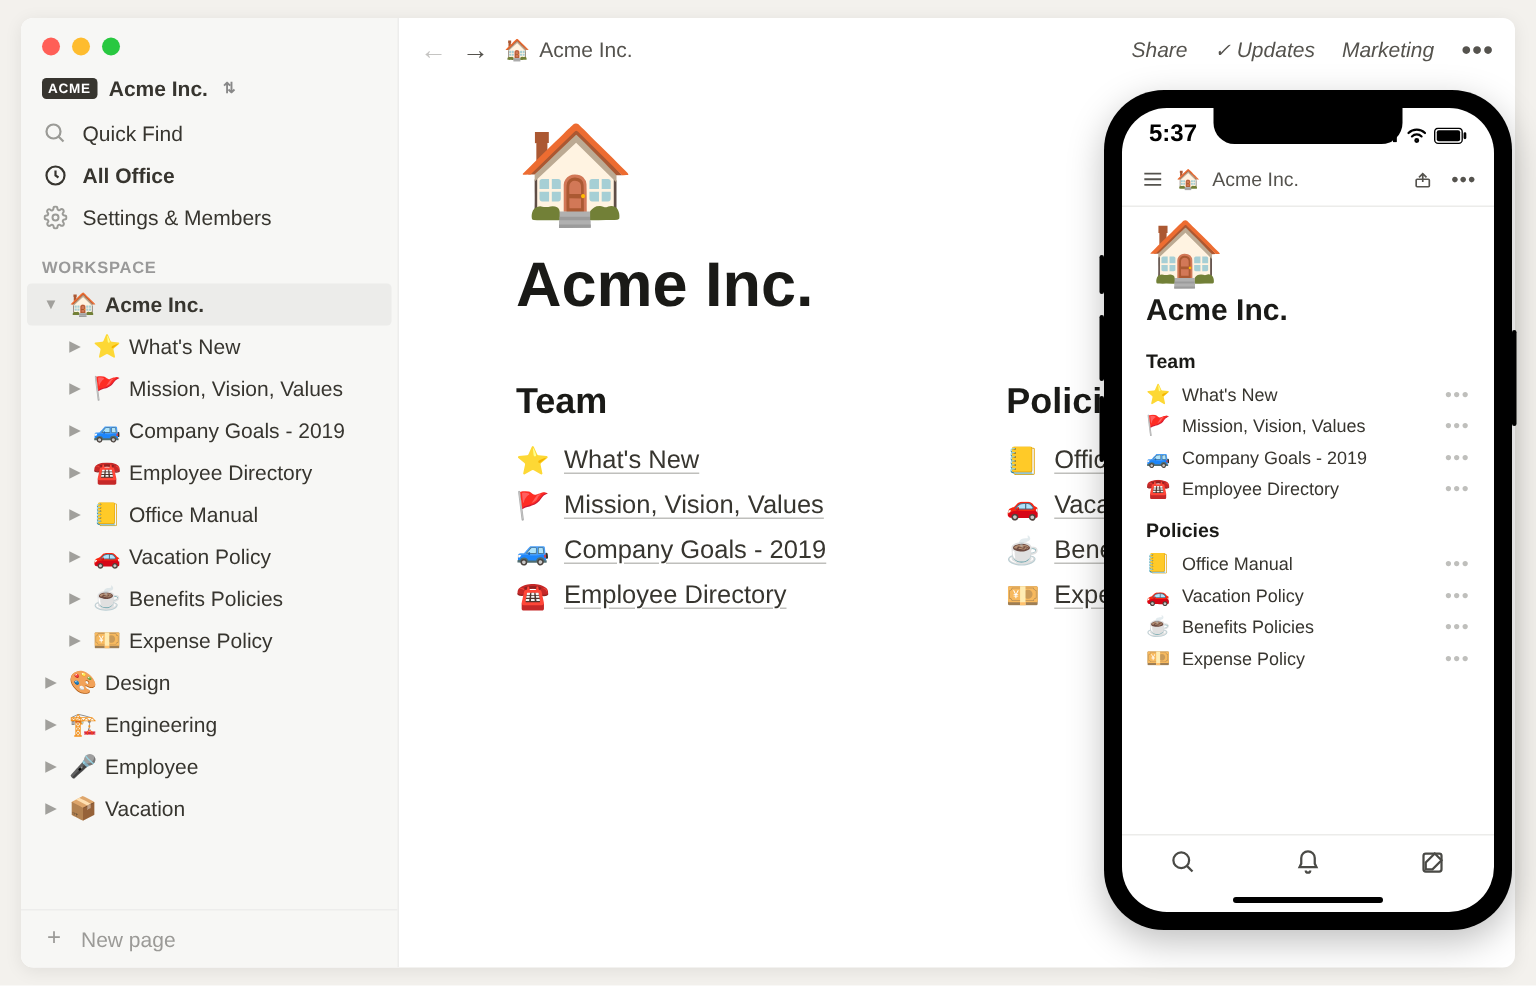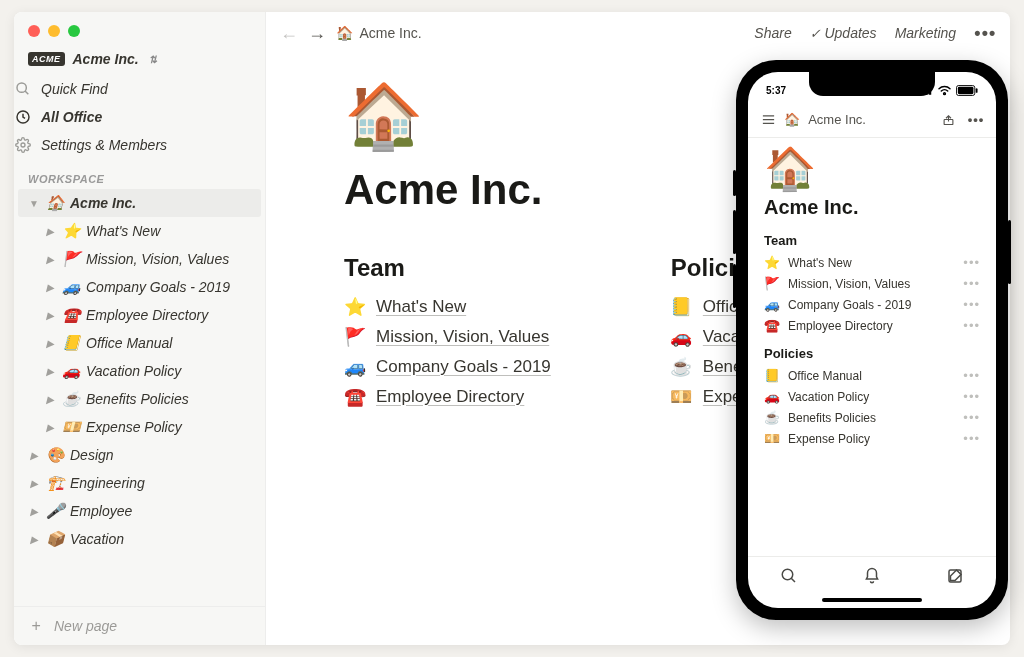--- a/index.html
+++ b/index.html
@@ -8,31 +8,31 @@
   
   .window {
     position: absolute; top: 12px; left: 14px; width: 996px; height: 633px;
     background: #ffffff; border-radius: 8px; box-shadow: 0 2px 12px rgba(0,0,0,0.08);
     display: flex; overflow: hidden;
   }
 
   
   .sidebar {
     width: 252px; background: #f7f7f5; display: flex; flex-direction: column;
-    border-right: 1px solid #ededec; font-size: 14px; font-style: italic;
+    border-right: 1px solid #ededec; font-size: 14px;
   }
   .traffic { display: flex; gap: 8px; padding: 13px 0 0 14px; }
   .dot { width: 12px; height: 12px; border-radius: 50%; }
   .dot.red { background: #ff5f57; } .dot.yellow { background: #febc2e; } .dot.green { background: #28c840; }
 
   .ws-switcher { display:flex; align-items:center; gap:8px; padding: 14px 12px 8px 14px; font-weight:600; color:#37352f; }
   .ws-switcher .badge { background:#37352f; color:#fff; font-size:9px; padding:2px 4px; border-radius:3px; font-weight:700; letter-spacing:.5px; }
   .ws-switcher .chev { font-size:10px; color:#888; margin-left:2px; }
 
-  .side-item { display:flex; align-items:center; gap:10px; padding: 4px 0; color:#37352f; cursor:pointer; height:28px; }
+  .side-item { display:flex; align-items:center; gap:10px; padding: 4px 14px; color:#37352f; cursor:pointer; height:28px; }
   .side-item.muted-icon svg, .side-item .ico { color:#9b9b97; }
   .side-item .ico { width:17px; display:flex; align-items:center; justify-content:center; font-size:15px; }
   .side-item.bold { font-weight:600; }
 
   .section-label { font-size:11px; font-weight:600; letter-spacing:.5px; color:#999; padding: 14px 14px 4px; }
 
   .tree-row { display:flex; align-items:center; gap:6px; padding:3px 8px 3px 14px; cursor:pointer; height:28px; color:#37352f; }
   .tree-row.active { background:#ececea; border-radius:3px; margin:0 4px; padding-left:10px; font-weight:600; }
   .tree-row .tw { width:12px; color:#a1a09c; font-size:10px; display:flex; justify-content:center; }
   .tree-row .em { font-size:15px; width:18px; text-align:center; }
@@ -68,21 +68,21 @@
   }
   .phone-side-btn { position:absolute; background:#000; border-radius:2px; }
   .sb1 { left:-3px; top:110px; width:3px; height:26px; }
   .sb2 { left:-3px; top:150px; width:3px; height:44px; }
   .sb3 { left:-3px; top:204px; width:3px; height:44px; }
   .sb4 { right:-3px; top:160px; width:3px; height:64px; }
 
   .screen { background:#fff; width:100%; height:100%; border-radius:30px; overflow:hidden; display:flex; flex-direction:column; position:relative; }
   .notch { position:absolute; top:0; left:50%; transform:translateX(-50%); width:126px; height:24px; background:#000; border-radius:0 0 14px 14px; z-index:5; }
 
-  .statusbar { display:flex; justify-content:space-between; align-items:center; padding:6px 18px 0; font-size:10px; font-weight:600; height:30px; }
+  .statusbar { display:flex; justify-content:space-between; align-items:center; padding:6px 18px 0; font-size:16px; font-weight:600; height:30px; }
   .sb-icons { display:flex; gap:4px; align-items:center; }
   .sb-icons svg { display:block; }
 
   .m-top { display:flex; align-items:center; gap:8px; padding:6px 12px; border-bottom:1px solid #ececea; font-size:13px; color:#55534e; height:36px; }
   .m-top .mico { color:#55534e; width:16px; display:flex; justify-content:center; }
   .m-top .right { margin-left:auto; display:flex; gap:12px; }
 
   .m-body { padding: 10px 16px; flex:1; overflow:hidden; }
   .m-icon { font-size:42px; line-height:1; }
   .m-title { font-size:20px; font-weight:700; color:#1a1a17; margin:6px 0 14px; }

